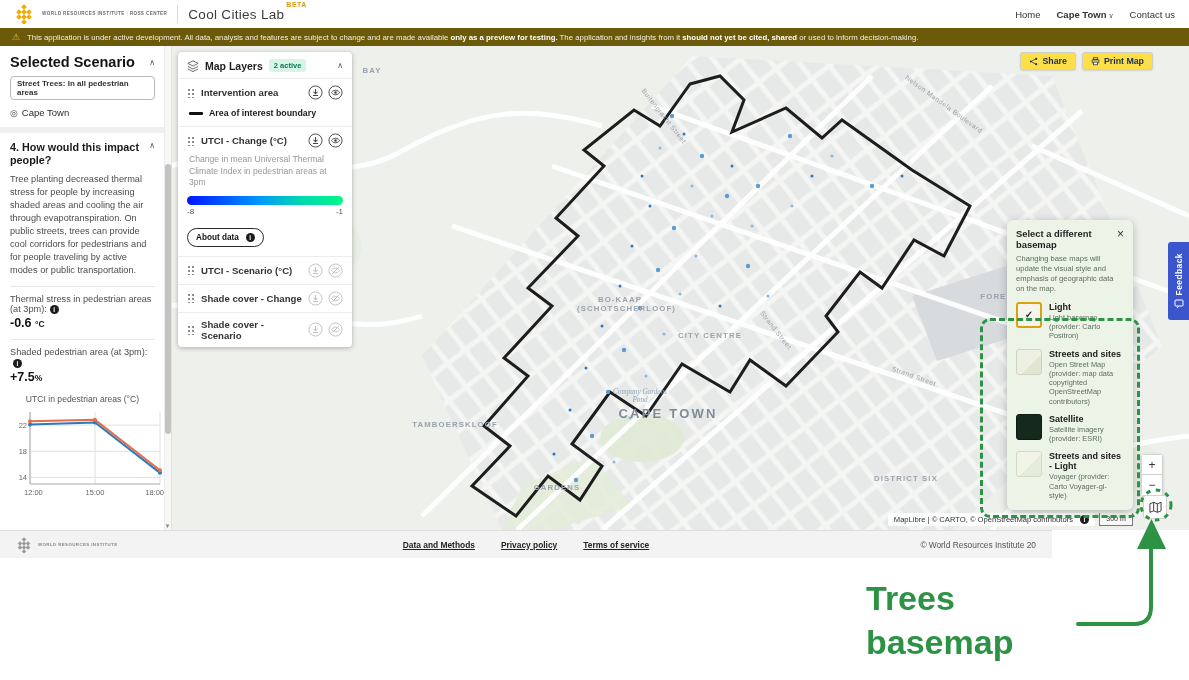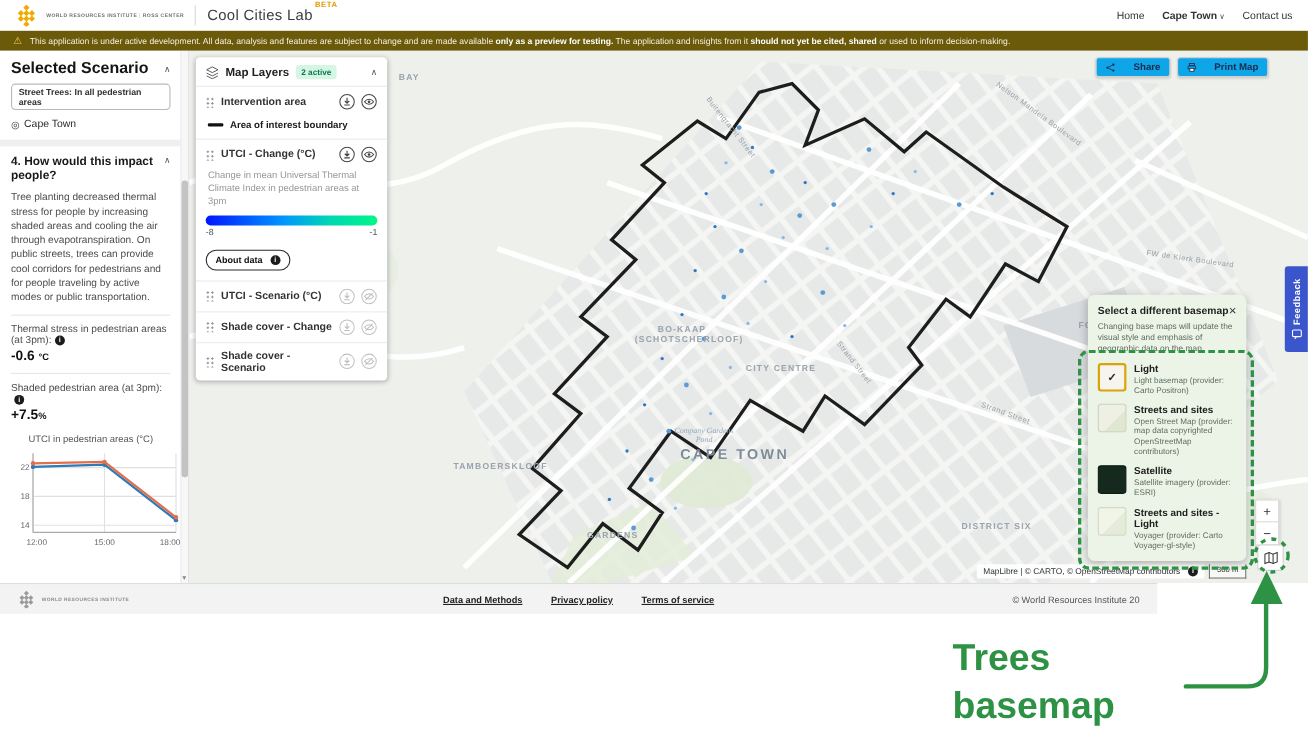--- a/index.html
+++ b/index.html
@@ -81,37 +81,37 @@
   .swatch-line { width:14px; height:3px; background:#111; border-radius:1px; }
   .sub-label { font-size:8.8px; font-weight:700; color:#1c1c1c; }
   .layer-desc { padding:0 9px 4px 11px; font-size:8.6px; color:#979797; line-height:1.35; }
   .grad-bar { height:9px; border-radius:5px; margin:3px 9px 2px; }
   .grad-labels { display:flex; justify-content:space-between; padding:0 9px 6px; font-size:8px; color:#555; }
   .about-row { padding:4px 9px 9px; }
   .about-pill { display:inline-flex; align-items:center; gap:4px; border:1px solid #2a2a2a; border-radius:11px; padding:4px 8px; font-size:8.2px; font-weight:700; color:#111; background:#fff; cursor:pointer; }
 
   
   .map-topbtns { position:absolute; top:6px; right:36px; display:flex; gap:6px; z-index:5; }
-  .map-btn { display:inline-flex; align-items:center; gap:16px; background:#0ea5e9; border:1px solid #cfcfcf; border-radius:3px; padding:3px 8px; font-size:8.8px; font-weight:700; color:#1c2b4a; cursor:pointer; box-shadow:0 1px 2px rgba(0,0,0,.12); }
+  .map-btn { display:inline-flex; align-items:center; gap:4px; background:#fde047; border:1px solid #cfcfcf; border-radius:3px; padding:3px 8px; font-size:8.8px; font-weight:700; color:#1c2b4a; cursor:pointer; box-shadow:0 1px 2px rgba(0,0,0,.12); }
   .map-btn svg { width:9px; height:9px; }
 
   .feedback-tab { position:absolute; right:0; top:196px; width:21px; height:78px; background:#3b55cc; border-radius:3px 0 0 3px; display:flex; flex-direction:column; align-items:center; justify-content:center; gap:4px; cursor:pointer; z-index:5; }
   .feedback-tab span { writing-mode:vertical-rl; transform:rotate(180deg); color:#fff; font-size:8.5px; font-weight:600; letter-spacing:.4px; }
 
   .zoom-ctl { position:absolute; right:26px; top:408px; width:22px; z-index:5; box-shadow:0 1px 3px rgba(0,0,0,.2); border-radius:3px; overflow:hidden; }
   .zoom-btn { width:22px; height:21px; background:#fff; border:1px solid #d2d2d2; font-size:12px; color:#333; display:flex; align-items:center; justify-content:center; cursor:pointer; }
   .zoom-btn + .zoom-btn { border-top:none; }
   .bm-btn { position:absolute; right:22px; top:449px; width:24px; height:24px; background:#fff; border:1px solid #d2d2d2; border-radius:3px; display:flex; align-items:center; justify-content:center; color:#333; cursor:pointer; z-index:5; }
   .bm-btn svg { width:13px; height:13px; }
 
   .attrib { position:absolute; right:94px; bottom:4px; background:rgba(255,255,255,.88); font-size:7.6px; color:#333; padding:2px 6px; display:flex; align-items:center; gap:4px; z-index:4; border-radius:2px; }
   .scalebox { position:absolute; right:56px; bottom:4px; width:34px; height:13px; border:1px solid #777; border-top:none; background:rgba(255,255,255,.6); font-size:7px; color:#333; text-align:center; line-height:12px; z-index:4; }
 
   
-  .bm-panel { position:absolute; right:56px; bottom:20px; width:144px; background:#ecf3e7; border-radius:6px; box-shadow:0 2px 8px rgba(0,0,0,.25); padding:8px 9px; z-index:6; }
+  .bm-panel { position:absolute; right:56px; bottom:20px; width:126px; background:#ecf3e7; border-radius:6px; box-shadow:0 2px 8px rgba(0,0,0,.25); padding:8px 9px; z-index:6; }
   .bm-head { display:flex; align-items:flex-start; justify-content:space-between; }
   .bm-title { font-size:9.4px; font-weight:700; color:#1f1f1f; }
   .bm-close { font-size:12px; color:#333; line-height:1; cursor:pointer; }
   .bm-desc { font-size:7.6px; color:#5e6e5f; line-height:1.3; margin:4px 0 8px; }
   .bm-opt { display:flex; gap:7px; margin-bottom:8px; cursor:pointer; }
   .bm-thumb { width:26px; height:26px; border-radius:3px; flex:0 0 auto; position:relative; }
   .thumb-light { background:#f6f4ec; border:2px solid #d9a40b; display:flex; align-items:center; justify-content:center; font-size:10px; color:#2a2a2a; font-weight:700; }
   .thumb-sat { background:#16291e; border:1px solid #0e1d14; }
   .thumb-streets { background:linear-gradient(135deg,#eef0e3 60%, #dfe7d2 60%); border:1px solid #ccd3be; }
   .thumb-streets-light { background:linear-gradient(135deg,#f2f4e8 55%, #e4ebd8 55%); border:1px solid #d4dac4; }

